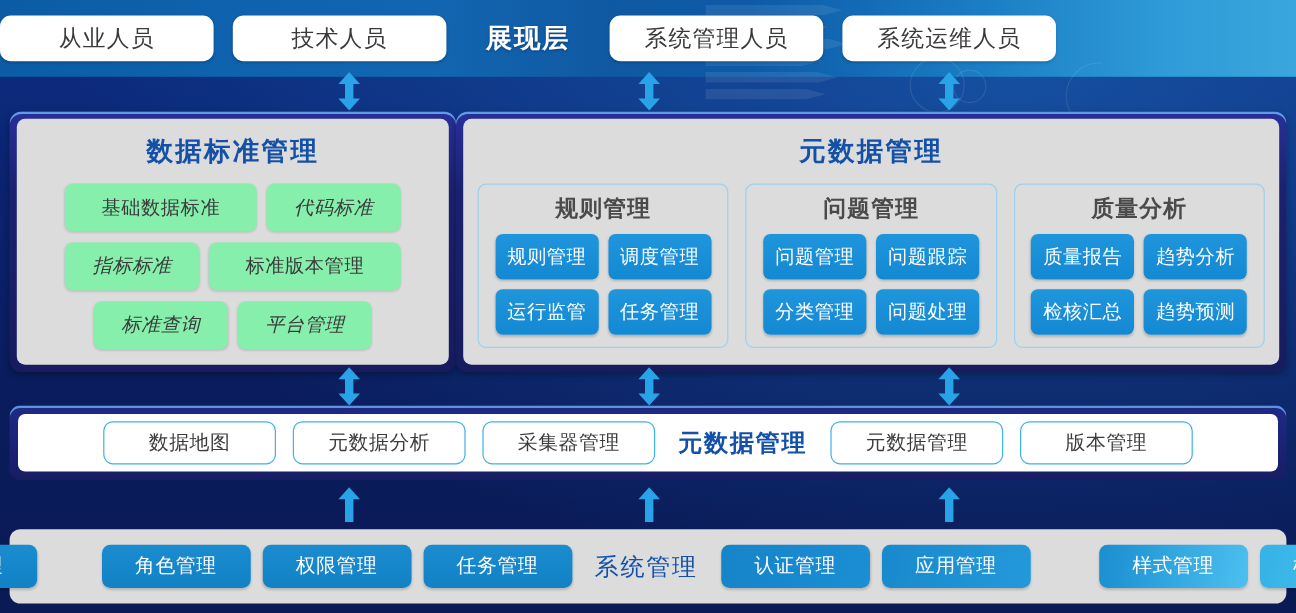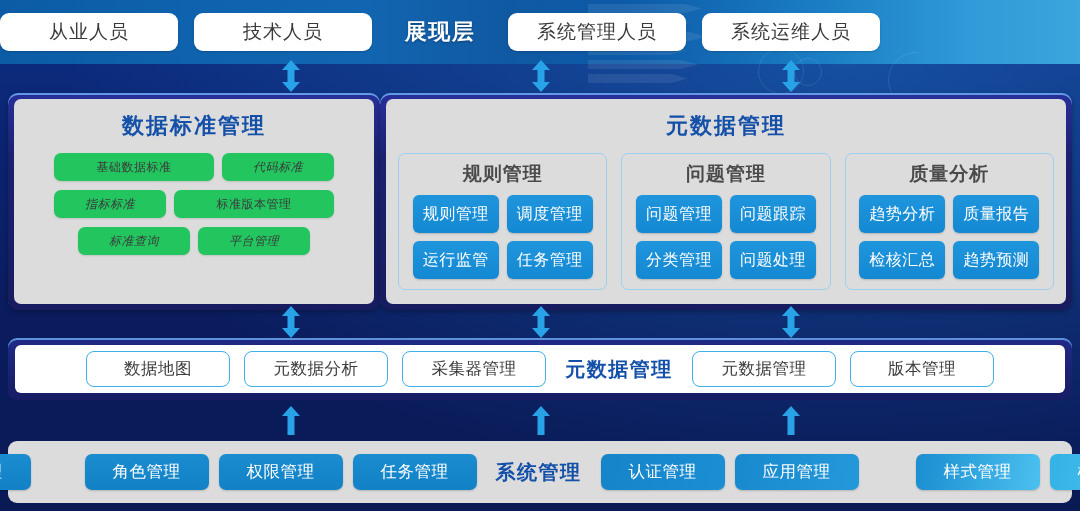--- a/index.html
+++ b/index.html
@@ -151,28 +151,28 @@
   
   .std-panel { width: 372px; }
   .std-grid {
     display: flex;
     flex-wrap: wrap;
     justify-content: center;
     gap: 9px 8px;
     padding: 0 6px;
   }
   .std-chip {
-    background: #22c55e;
+    background: #86efac;
     border-radius: 7px;
-    height: 28px;
+    height: 40px;
     display: flex;
     align-items: center;
     justify-content: center;
     color: #3b3b3b;
-    font-size: 12px;
+    font-size: 16px;
     letter-spacing: 0.5px;
     box-shadow: 0 1px 2px rgba(0,0,0,0.12);
     padding: 0 10px;
   }
   .std-chip.wide { width: 140px; }
   .std-chip.narrow { width: 92px; font-style: italic; }
 
   
   .q-panel { flex: 1; }
   .q-cols {
@@ -284,21 +284,21 @@
     justify-content: center;
     color: #ffffff;
     font-size: 16.5px;
     letter-spacing: 0.5px;
     box-shadow: 0 1px 2px rgba(0,0,0,0.18);
     padding: 0 10px;
   }
   .sys-center {
     color: #1450a8;
     font-size: 20px;
-    font-weight: bold;
+    font-weight: normal;
     letter-spacing: 1.5px;
     min-width: 104px;
     text-align: center;
   }
 </style>
 </head>
 <body>
 
 <div id="app">
 
@@ -416,24 +416,24 @@
               <div class="q-btn">
                   <span>问题处理</span>
                 </div>
             </div>
           </div>
 
           <div class="q-col">
             <div class="q-col-title">质量分析</div>
             <div class="q-grid">
               <div class="q-btn">
+                  <span>质量报告</span>
+                </div>
+              <div class="q-btn">
                   <span>趋势分析</span>
-                </div>
-              <div class="q-btn">
-                  <span>质量报告</span>
                 </div>
               <div class="q-btn">
                   <span>检核汇总</span>
                 </div>
               <div class="q-btn">
                   <span>趋势预测</span>
                 </div>
             </div>
           </div>
 

